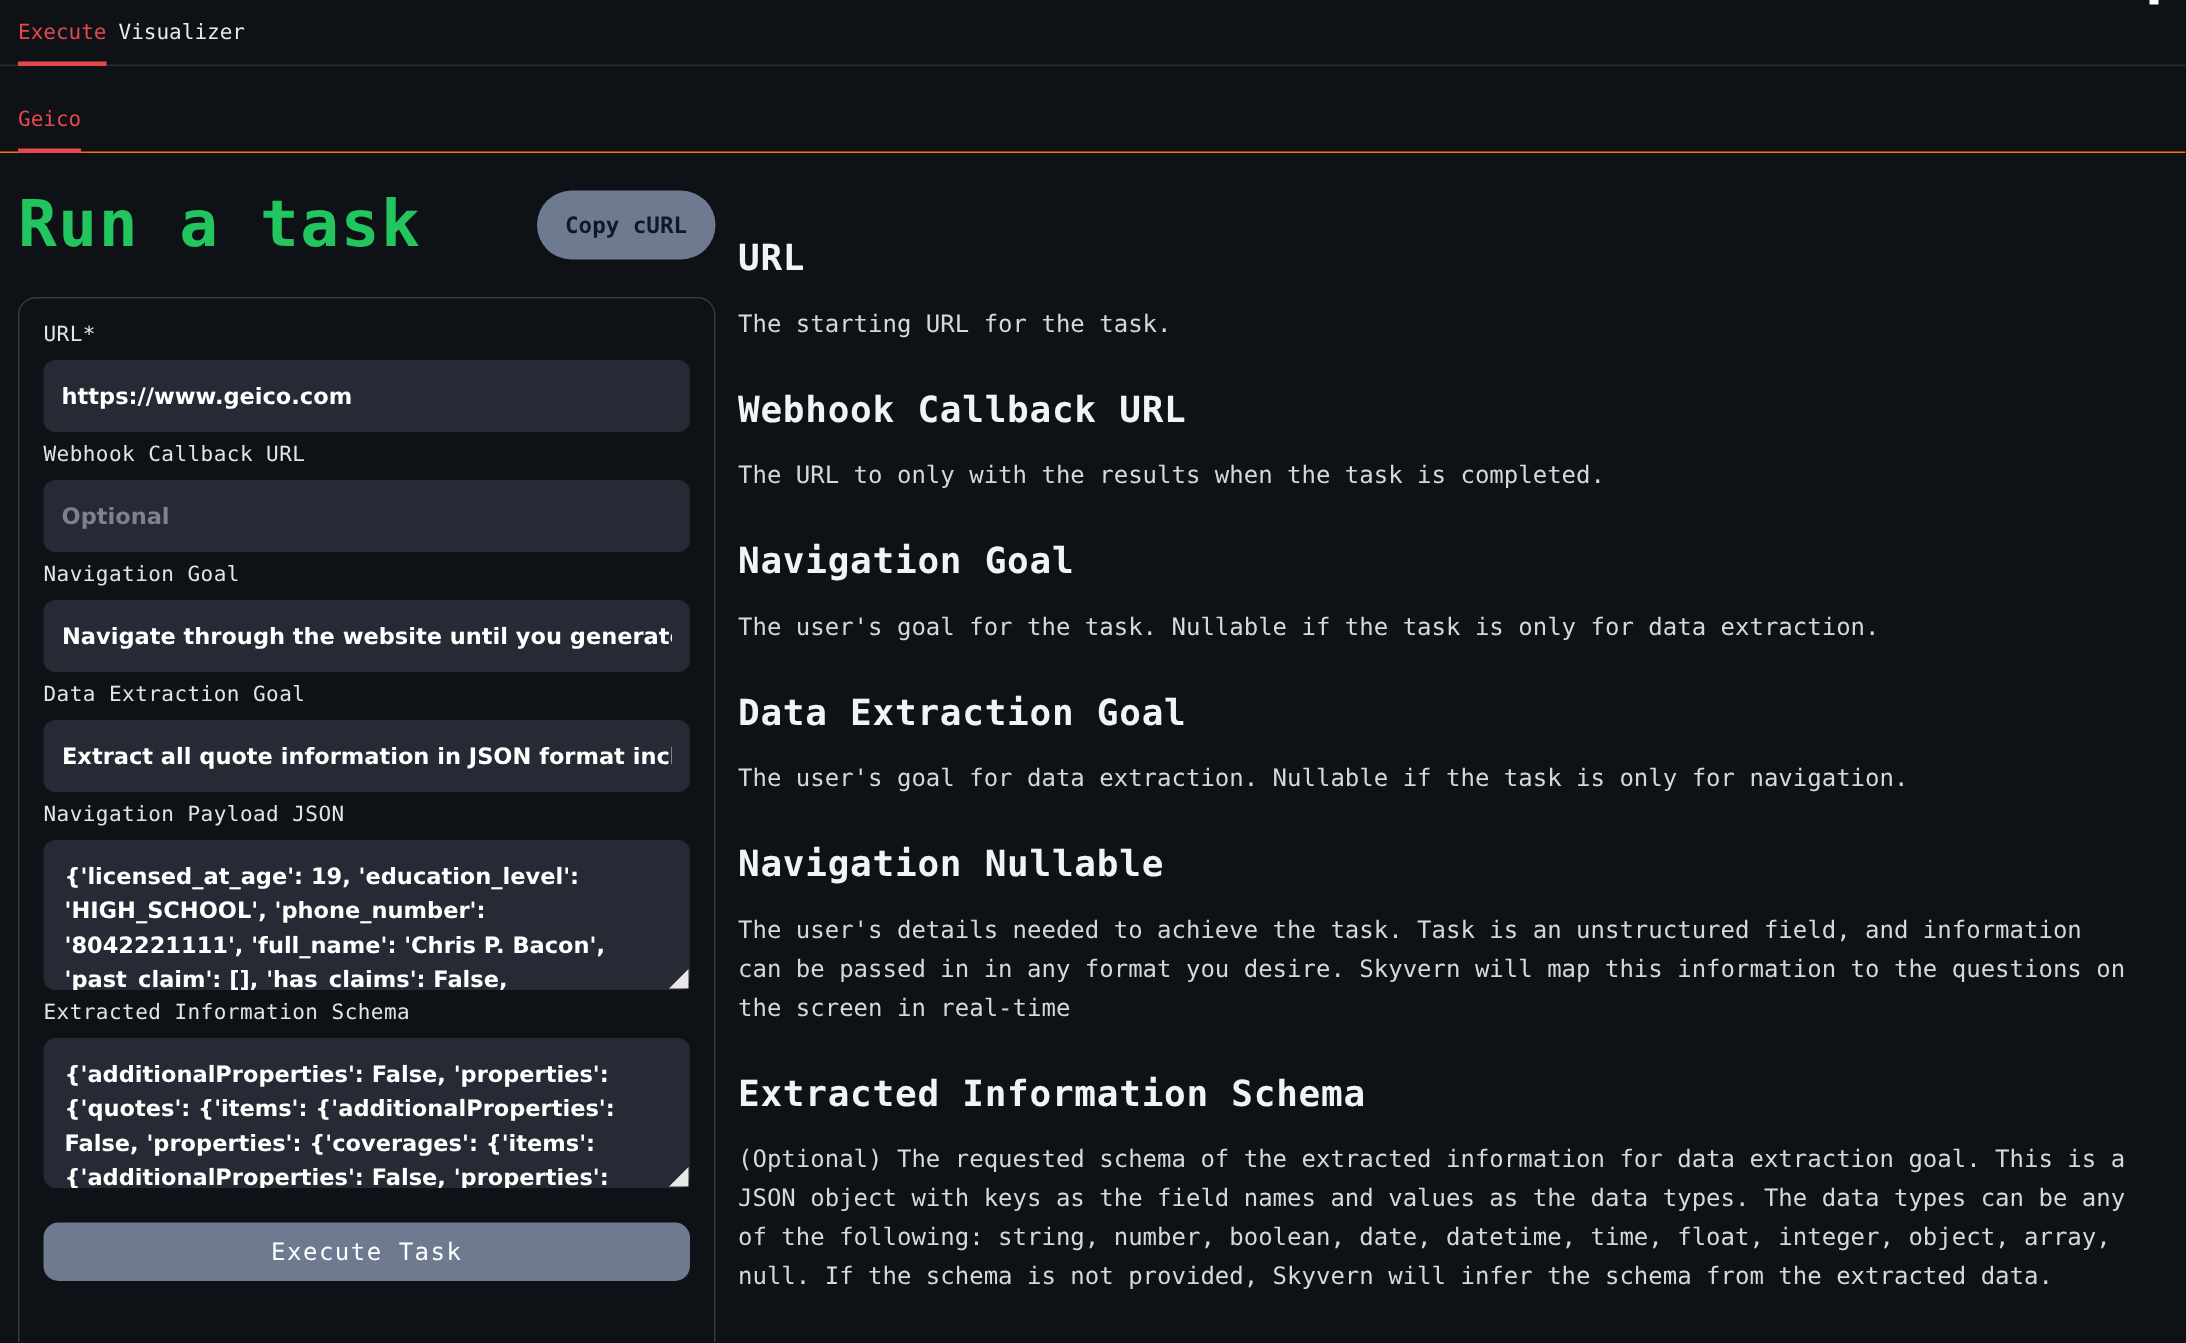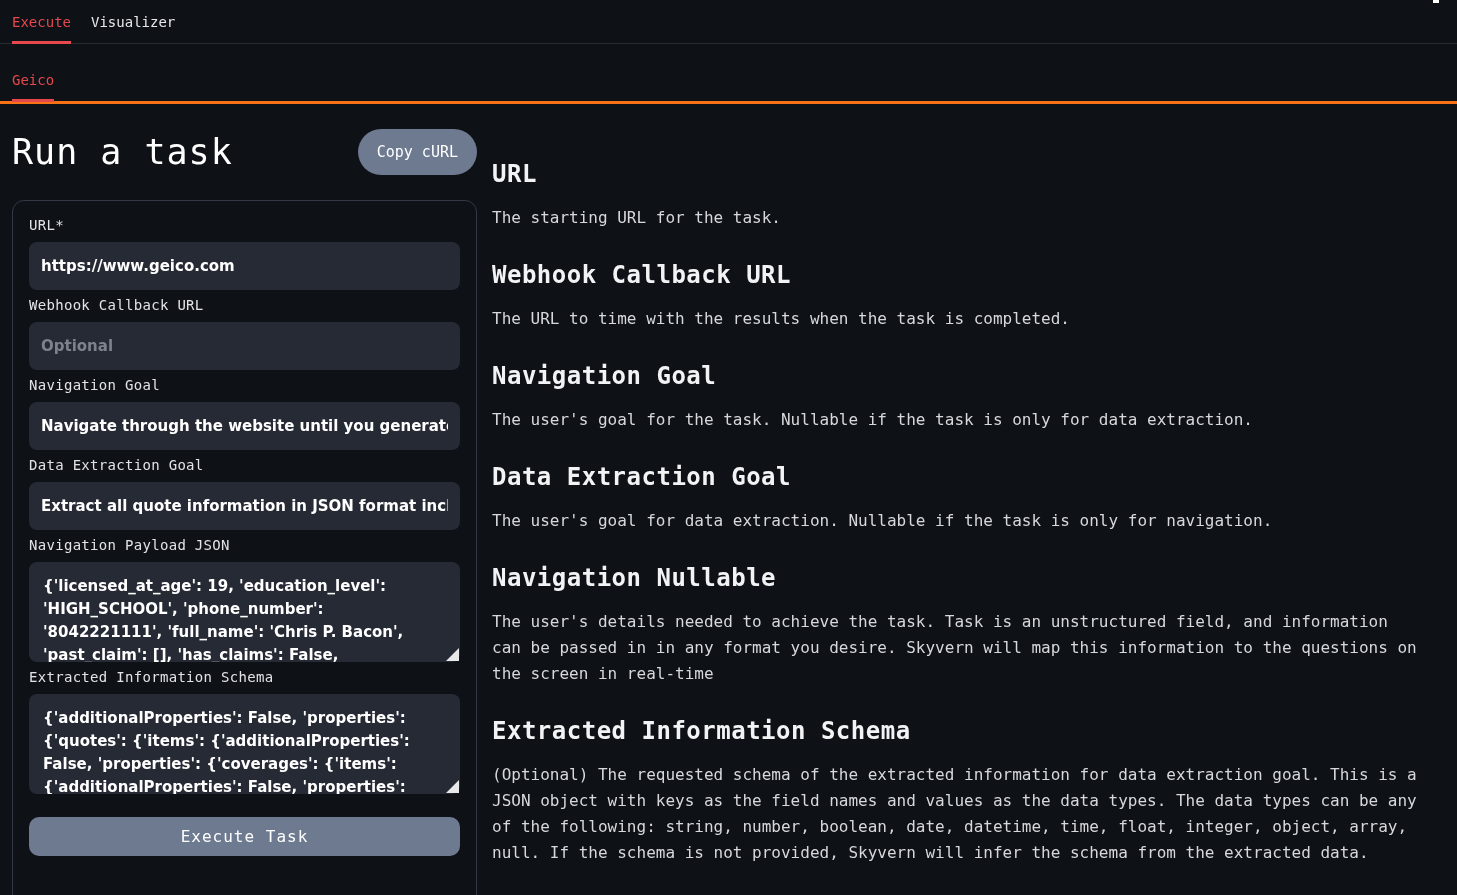--- a/index.html
+++ b/index.html
@@ -6,76 +6,77 @@
   html, body {
     width: 1457px; height: 895px;
     overflow: hidden;
     background: #0e1116;
     font-family: "DejaVu Sans Mono", monospace;
     color: #ededef;
   }
 
   
   .tabbar {
-    display: flex; gap: 20px;
+    display: flex; gap: 8px;
     padding: 14px 12px 0 12px;
     border-bottom: 1px solid #262a33;
   }
   .tab {
     position: relative;
     font-size: 14px;
     padding-bottom: 13px;
     color: #e8e9eb;
     cursor: pointer;
     white-space: nowrap;
   }
   .tab.active { color: #e5484d; }
   .tab.active::after {
     content: "";
     position: absolute; left: 0; right: 0; bottom: -1px;
     height: 3px; background: #e5484d;
   }
   .subtabbar {
     display: flex; gap: 20px;
     padding: 28px 12px 0 12px;
-    border-bottom: 3px solid #f97316;
+    border-bottom: 1px solid #f97316;
   }
 
   
   .main {
     display: flex;
     padding: 18px 12px 0 12px;
     gap: 15px;
   }
   .left-col { width: 465px; flex: 0 0 465px; }
   .right-col { flex: 1; padding: 8px 20px 0 0; max-width: 950px; }
 
   
   .left-header {
     display: flex; align-items: center; justify-content: space-between;
     margin-top: 2px;
     margin-bottom: 20px;
     min-height: 56px;
   }
   .run-title {
-    font-size: 35px;
-    font-weight: 400;
+    font-size: 43px;
+    font-weight: 700;
     letter-spacing: 1px;
-    color: #ffffff;
+    color: #22c55e;
   }
   .copy-curl-btn {
     background: #6e7a90;
-    color: #ffffff;
+    color: #0f172a;
     font-family: "DejaVu Sans Mono", monospace;
     font-size: 15px;
     border: none;
     border-radius: 23px;
     height: 46px;
     padding: 0 19px;
     cursor: pointer;
+    font-weight: bold;
   }
 
   
   .form-card {
     border: 1px solid #343945;
     border-radius: 12px;
     padding: 16px 16px 20px 16px;
     background: #0e1116;
     min-height: 710px;
   }
@@ -238,21 +239,21 @@
 
     <section class="right-col">
 
       <div class="doc-section">
         <h2>URL</h2>
         <p>The starting URL for the task.</p>
       </div>
 
       <div class="doc-section">
         <h2>Webhook Callback URL</h2>
-        <p>The URL to time with the results when the task is completed.</p>
+        <p>The URL to only with the results when the task is completed.</p>
       </div>
 
       <div class="doc-section">
         <h2>Navigation Goal</h2>
         <p>The user's goal for the task. Nullable if the task is only for data extraction.</p>
       </div>
 
       <div class="doc-section">
         <h2>Data Extraction Goal</h2>
         <p>The user's goal for data extraction. Nullable if the task is only for navigation.</p>

